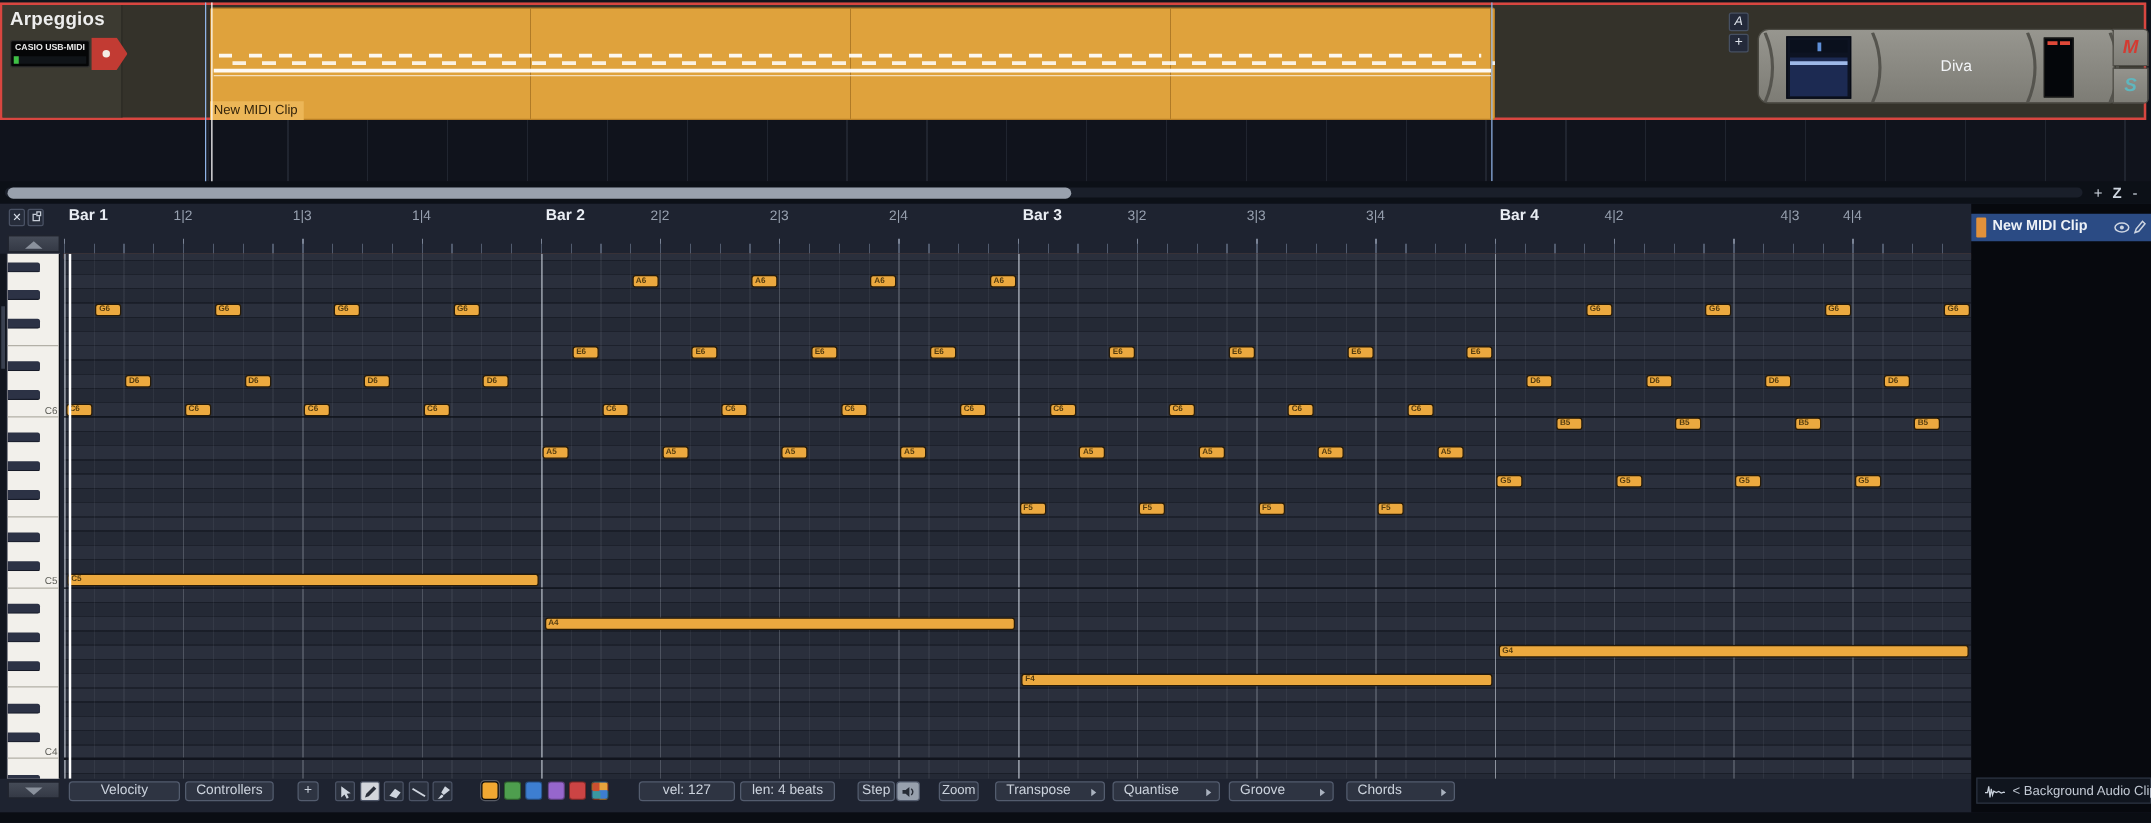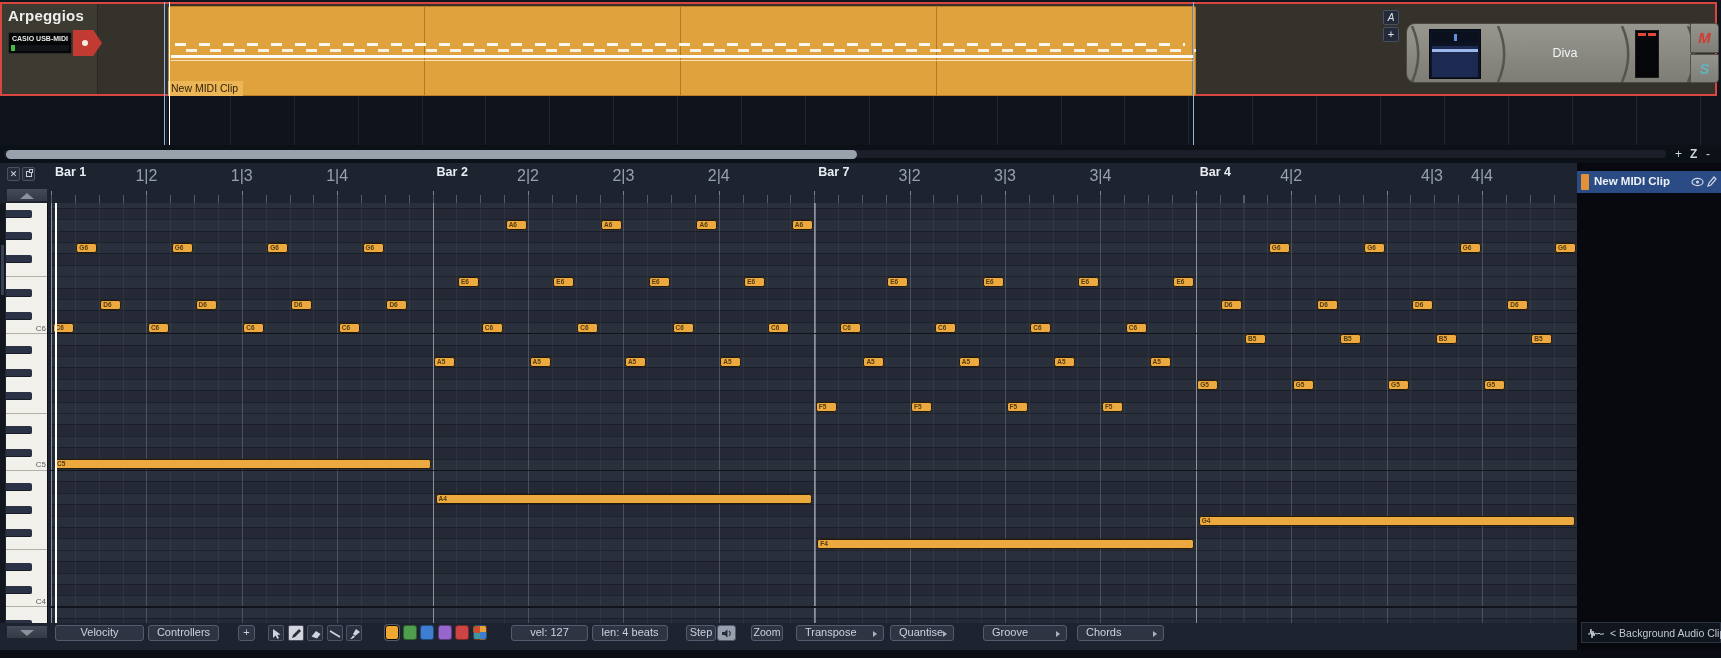--- a/index.html
+++ b/index.html
@@ -75,21 +75,21 @@
   #proll{left:0;top:163px;width:1721px;height:487px;background:#1e2330;}
   .tiny-btn{width:13px;height:14px;background:#262c3a;border:1px solid #4a5264;border-radius:2px;
             color:#d7dde6;font-size:9px;line-height:12px;text-align:center;}
   #close-btn{left:7px;top:4px;}
   #popout-btn{left:22px;top:4px;}
   #popout-btn .sq{position:absolute;left:2.5px;top:3px;width:6px;height:6px;border:1px solid #c7cdd8;}
   #popout-btn .sq2{position:absolute;left:5.5px;top:1px;width:4px;height:4px;background:#262c3a;border:1px solid #c7cdd8;}
 
   #ruler-labels{left:51px;top:1px;width:1526px;height:26px;overflow:hidden;text-decoration:underline;}
   .bar-label{position:absolute;top:1px;font-size:12.5px;font-weight:bold;color:#e9edf3;white-space:nowrap;}
-  .beat-label{position:absolute;top:3px;width:44px;text-align:center;font-size:16px;color:#97a0af;white-space:nowrap;}
+  .beat-label{position:absolute;top:3px;width:44px;text-align:center;font-size:11px;color:#97a0af;white-space:nowrap;}
   #ruler-ticks-minor{left:51px;top:32px;width:1526px;height:8px;
      background:repeating-linear-gradient(90deg,#515b6e 0 1px,transparent 1px 23.85px);}
   #ruler-ticks-beat{left:51px;top:28px;width:1526px;height:12px;
      background:repeating-linear-gradient(90deg,#7b8496 0 1px,transparent 1px 95.4px);}
   #clip-top-line{left:51px;top:40px;width:1526px;height:3.5px;background:#bc6a40;}
 
   
   #kb-scrollstrip{left:0;top:40px;width:5px;height:420px;background:#12161f;}
   #kb-scrollthumb{left:1px;top:42px;width:3px;height:50px;background:#3a4150;}
   .kb-arrow-btn{left:6px;width:42px;height:14px;background:linear-gradient(#454b57,#343945);
@@ -231,21 +231,21 @@
 
     <div class="abs" id="ruler-labels">
         <div class="bar-label" style="left: 4px;">Bar 1</div>
         <div class="beat-label" style="left: 73.4px;">1|2</div>
         <div class="beat-label" style="left: 168.8px;">1|3</div>
         <div class="beat-label" style="left: 264.2px;">1|4</div>
         <div class="bar-label" style="left: 385.6px;">Bar 2</div>
         <div class="beat-label" style="left: 455px;">2|2</div>
         <div class="beat-label" style="left: 550.4px;">2|3</div>
         <div class="beat-label" style="left: 645.8px;">2|4</div>
-        <div class="bar-label" style="left: 767.2px;">Bar 7</div>
+        <div class="bar-label" style="left: 767.2px;">Bar 3</div>
         <div class="beat-label" style="left: 836.6px;">3|2</div>
         <div class="beat-label" style="left: 932px;">3|3</div>
         <div class="beat-label" style="left: 1027.4px;">3|4</div>
         <div class="bar-label" style="left: 1148.8px;">Bar 4</div>
         <div class="beat-label" style="left: 1218.2px;">4|2</div>
         <div class="beat-label" style="left: 1359px;">4|3</div>
         <div class="beat-label" style="left: 1409px;">4|4</div>
       </div>
     <div class="abs" id="ruler-ticks-beat"></div>
     <div class="abs" id="ruler-ticks-minor"></div>
@@ -421,21 +421,21 @@
     <div class="abs btn" style="left:717px;width:19px;background:#97a0ad;">
       <svg style="margin-top:2px;" width="12" height="11">
         <path d="M1,4 L3.5,4 L6.5,1.5 L6.5,9.5 L3.5,7 L1,7 Z" fill="#272c36"></path>
         <path d="M8,3 C9.5,4.5 9.5,6.5 8,8" stroke="#272c36" stroke-width="1.1" fill="none"></path>
         </svg>
     </div>
     <div class="abs btn" style="left:751px;width:32px;font-size:10.5px;">Zoom</div>
     <div class="abs btn" style="left:796px;width:88px;text-align:left;padding-left:8px;">
       <span>Transpose</span><span class="arr"></span>
     </div>
-    <div class="abs btn" style="left:890px;width:64px;text-align:left;padding-left:8px;">
+    <div class="abs btn" style="left:890px;width:86px;text-align:left;padding-left:8px;">
       <span>Quantise</span><span class="arr"></span>
     </div>
     <div class="abs btn" style="left:983px;width:84px;text-align:left;padding-left:8px;">
       <span>Groove</span><span class="arr"></span>
     </div>
     <div class="abs btn" style="left:1077px;width:87px;text-align:left;padding-left:8px;">
       <span>Chords</span><span class="arr"></span>
     </div>
   <div class="swatch sel" style="left: 385px; background: rgb(240, 168, 50);"></div>
       <div class="swatch" style="left: 402.6px; background: rgb(78, 158, 78);"></div>

